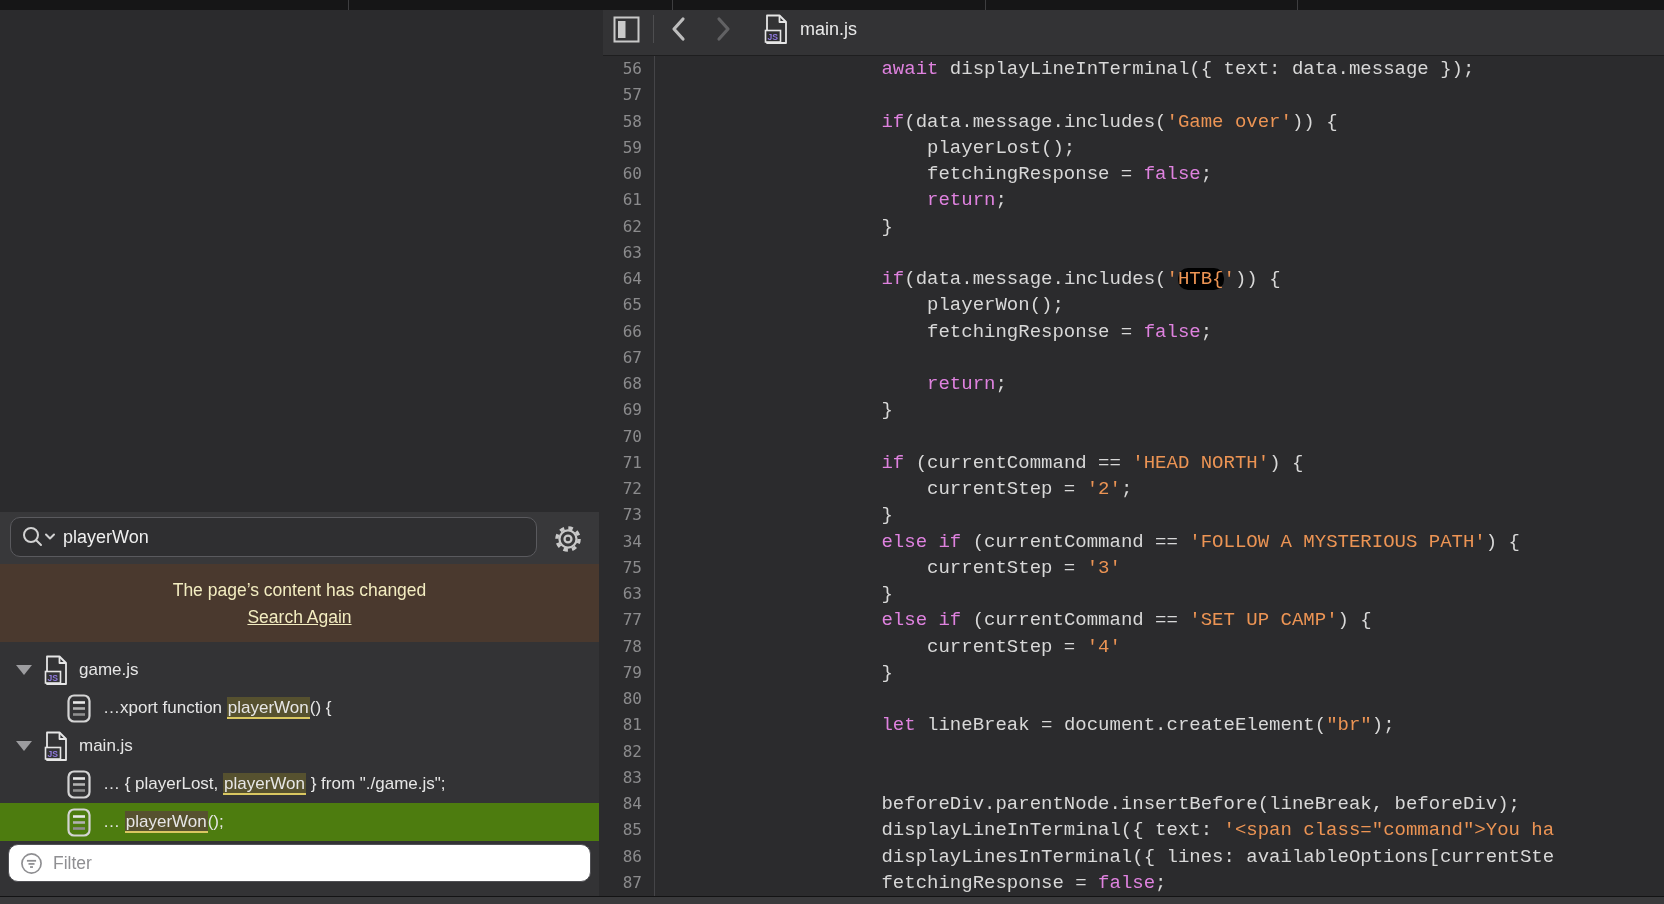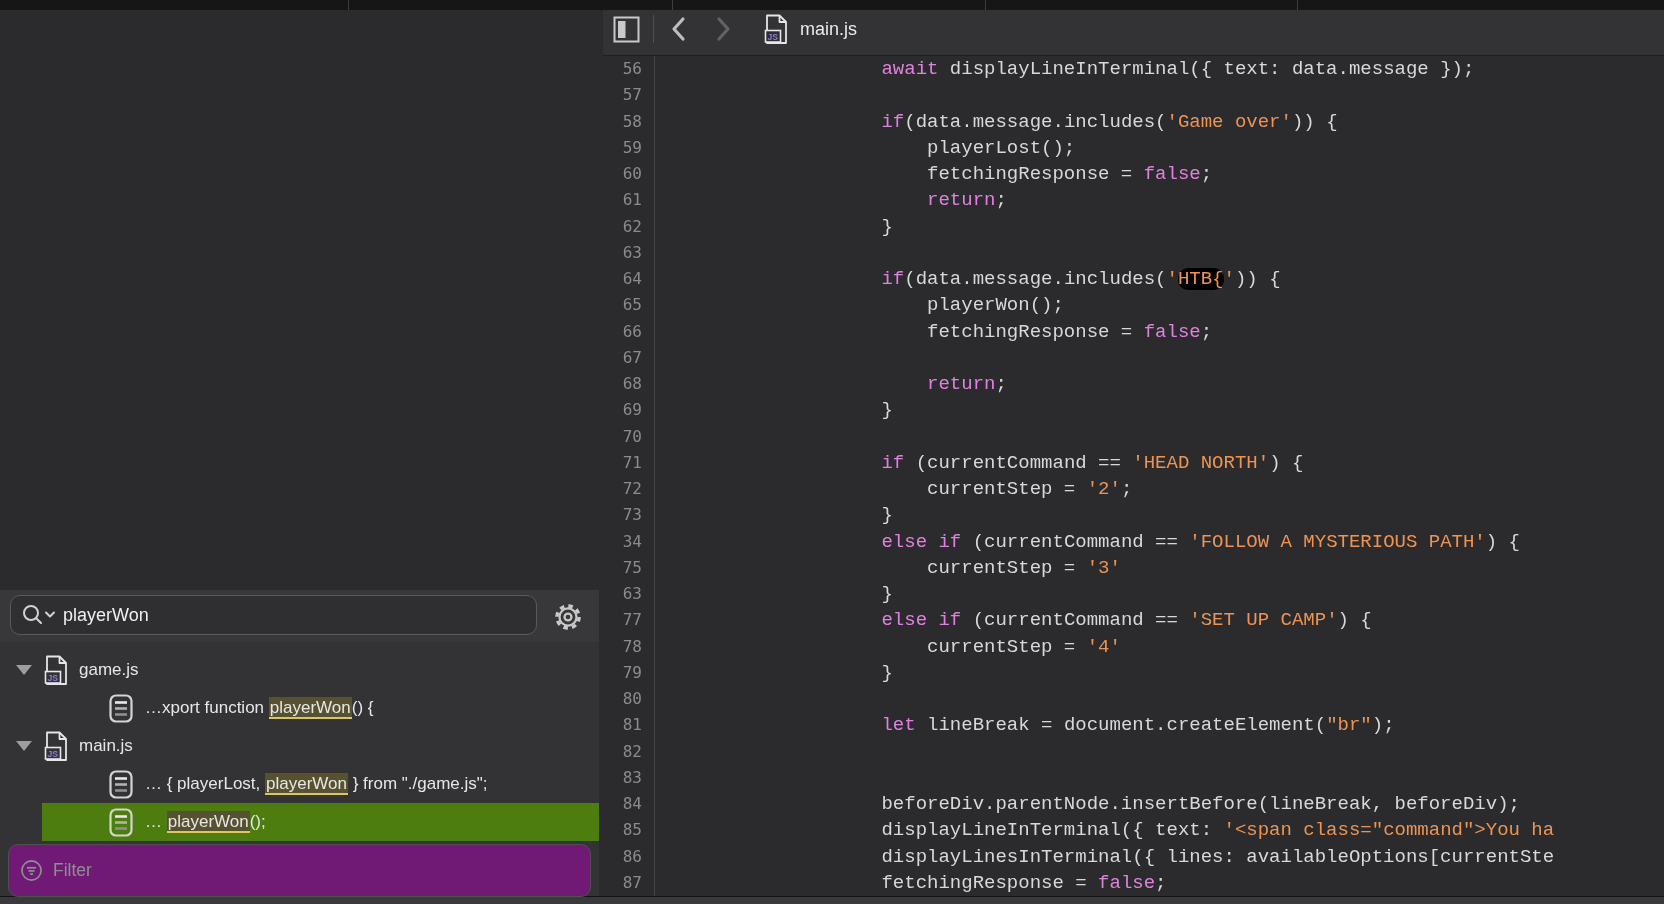--- a/index.html
+++ b/index.html
@@ -22,27 +22,27 @@
     font-size:17.5px;padding-top:13px;box-sizing:border-box;line-height:26.5px;flex:none;}
   .banner a{color:#f3edc1;text-decoration:underline;cursor:pointer;}
   .results{flex:1;overflow:hidden;padding-top:9px;}
   .row{height:38px;display:flex;align-items:center;font-size:17px;color:#e6e6e6;}
   .row.selected{background:#4d7c0f;}
   .file-row{padding-left:16px;}
   .file-row .flabel{margin-left:9px;}
   .file-row .icon-js{margin-left:11px;}
   .disclosure{width:0;height:0;border-left:8px solid transparent;
     border-right:8px solid transparent;border-top:10px solid #9d9da0;flex:none;}
-  .match-row{padding-left:66px;margin-left:42px;}
+  .match-row{padding-left:66px;}
   .mtext{margin-left:11px;white-space:pre;}
   .match-highlight{background:#56512f;border-bottom:2.5px solid #d9c761;padding:1px 1px 0 1px;}
   .filter-area{flex:none;height:55px;position:relative;}
-  .filter-field{position:absolute;left:8px;right:8px;top:3px;height:53px;
+  .filter-field{position:absolute;left:8px;right:8px;top:3px;height:38px;
     border:1px solid #505054;border-radius:10px;display:flex;align-items:center;
-    color:#8f8f92;font-size:17.5px;box-sizing:border-box;background:#701a75;}
+    color:#8f8f92;font-size:17.5px;box-sizing:border-box;background:#ffffff;}
   .filter-field .ficon{margin:0 9px 0 10px;display:flex;align-items:center;}
   
   .divider{width:4px;background:#1d1d1f;flex:none;}
   
   .right-panel{flex:1;display:flex;flex-direction:column;min-width:0;}
   .nav-bar{height:52px;background:#333335;border-bottom:1px solid #1e1e1f;
     display:flex;align-items:center;flex:none;}
   .nav-bar .vsep{width:1px;height:28px;background:#4e4e50;margin-left:12px;flex:none;}
   .nav-btn{background:none;border:none;padding:0;display:flex;align-items:center;justify-content:center;}
   .toggle-btn{margin-left:9px;}
@@ -90,20 +90,24 @@
         <span style="display:flex">
           <svg width="32" height="32" viewBox="0 0 24 24">
             <circle cx="12" cy="12" r="8.3" fill="none" stroke="#c9c9c9" stroke-width="2.6" stroke-dasharray="3.4 3.12"></circle>
             <circle cx="12" cy="12" r="6.4" fill="none" stroke="#c9c9c9" stroke-width="1.7"></circle>
             <circle cx="12" cy="12" r="2.6" fill="none" stroke="#c9c9c9" stroke-width="1.7"></circle>
           </svg>
         </span>
       </button>
     </div>
 
+    <div class="banner">
+      <div>The page’s content has changed</div>
+      <a>Search Again</a>
+    </div>
 
     <div class="results">
         <div class="row file-row">
           <span class="disclosure"></span>
           <span class="icon-js" style="display: flex;">
             <svg width="27" height="33" viewBox="0 0 27 33">
   <path d="M4 2.5 h12.5 l6.5 6.5 v21 h-19 z" fill="none" stroke="#e6e6e6" stroke-width="1.8" stroke-linejoin="round"></path>
   <path d="M16.5 2.5 v6.5 h6.5" fill="none" stroke="#e6e6e6" stroke-width="1.8" stroke-linejoin="round"></path>
   <rect x="2.5" y="17.5" width="15" height="11.5" fill="#333335" stroke="#e6e6e6" stroke-width="1.6"></rect>
   <text x="4.6" y="26.6" font-size="8.6" font-weight="bold" fill="#8f79dd" font-family="Liberation Sans, sans-serif">JS</text>

